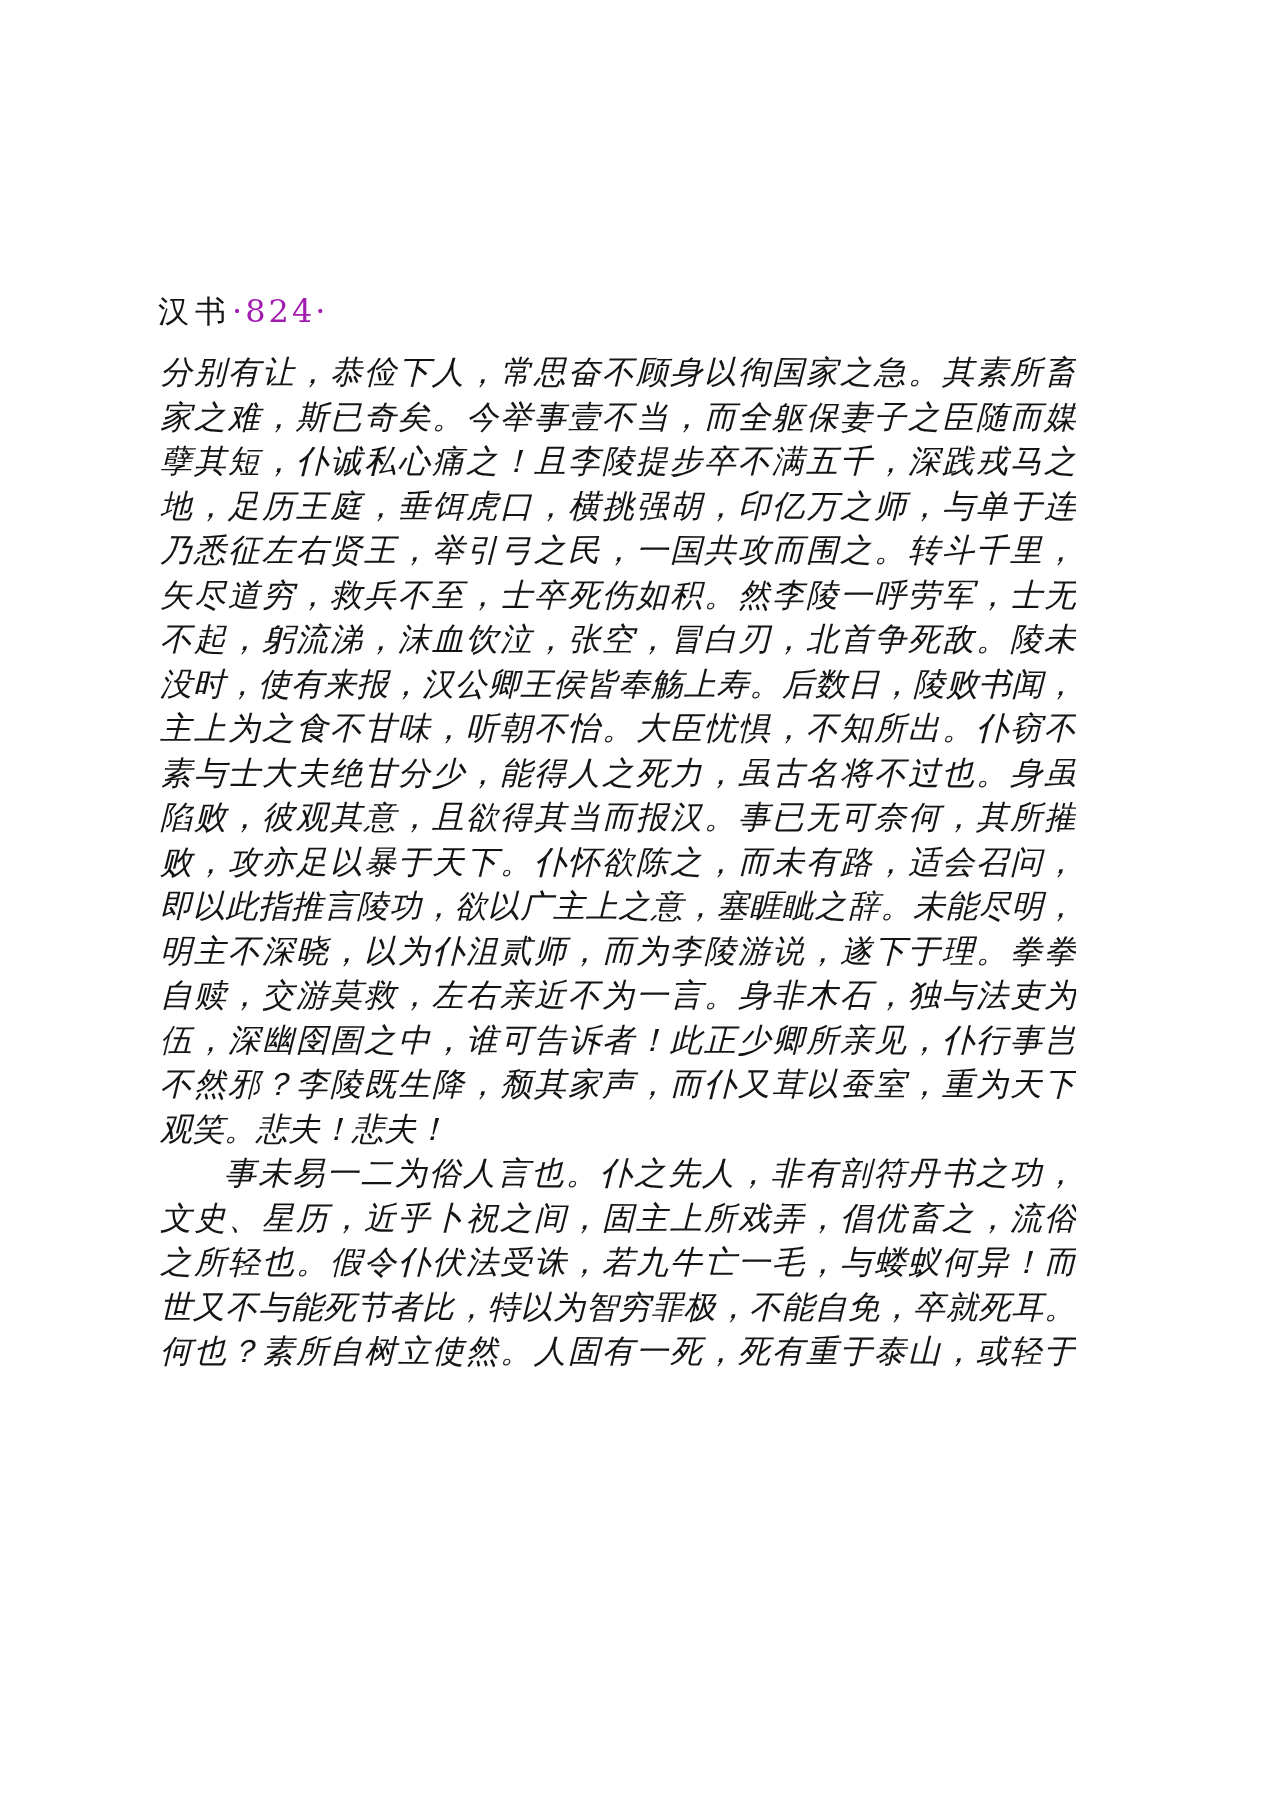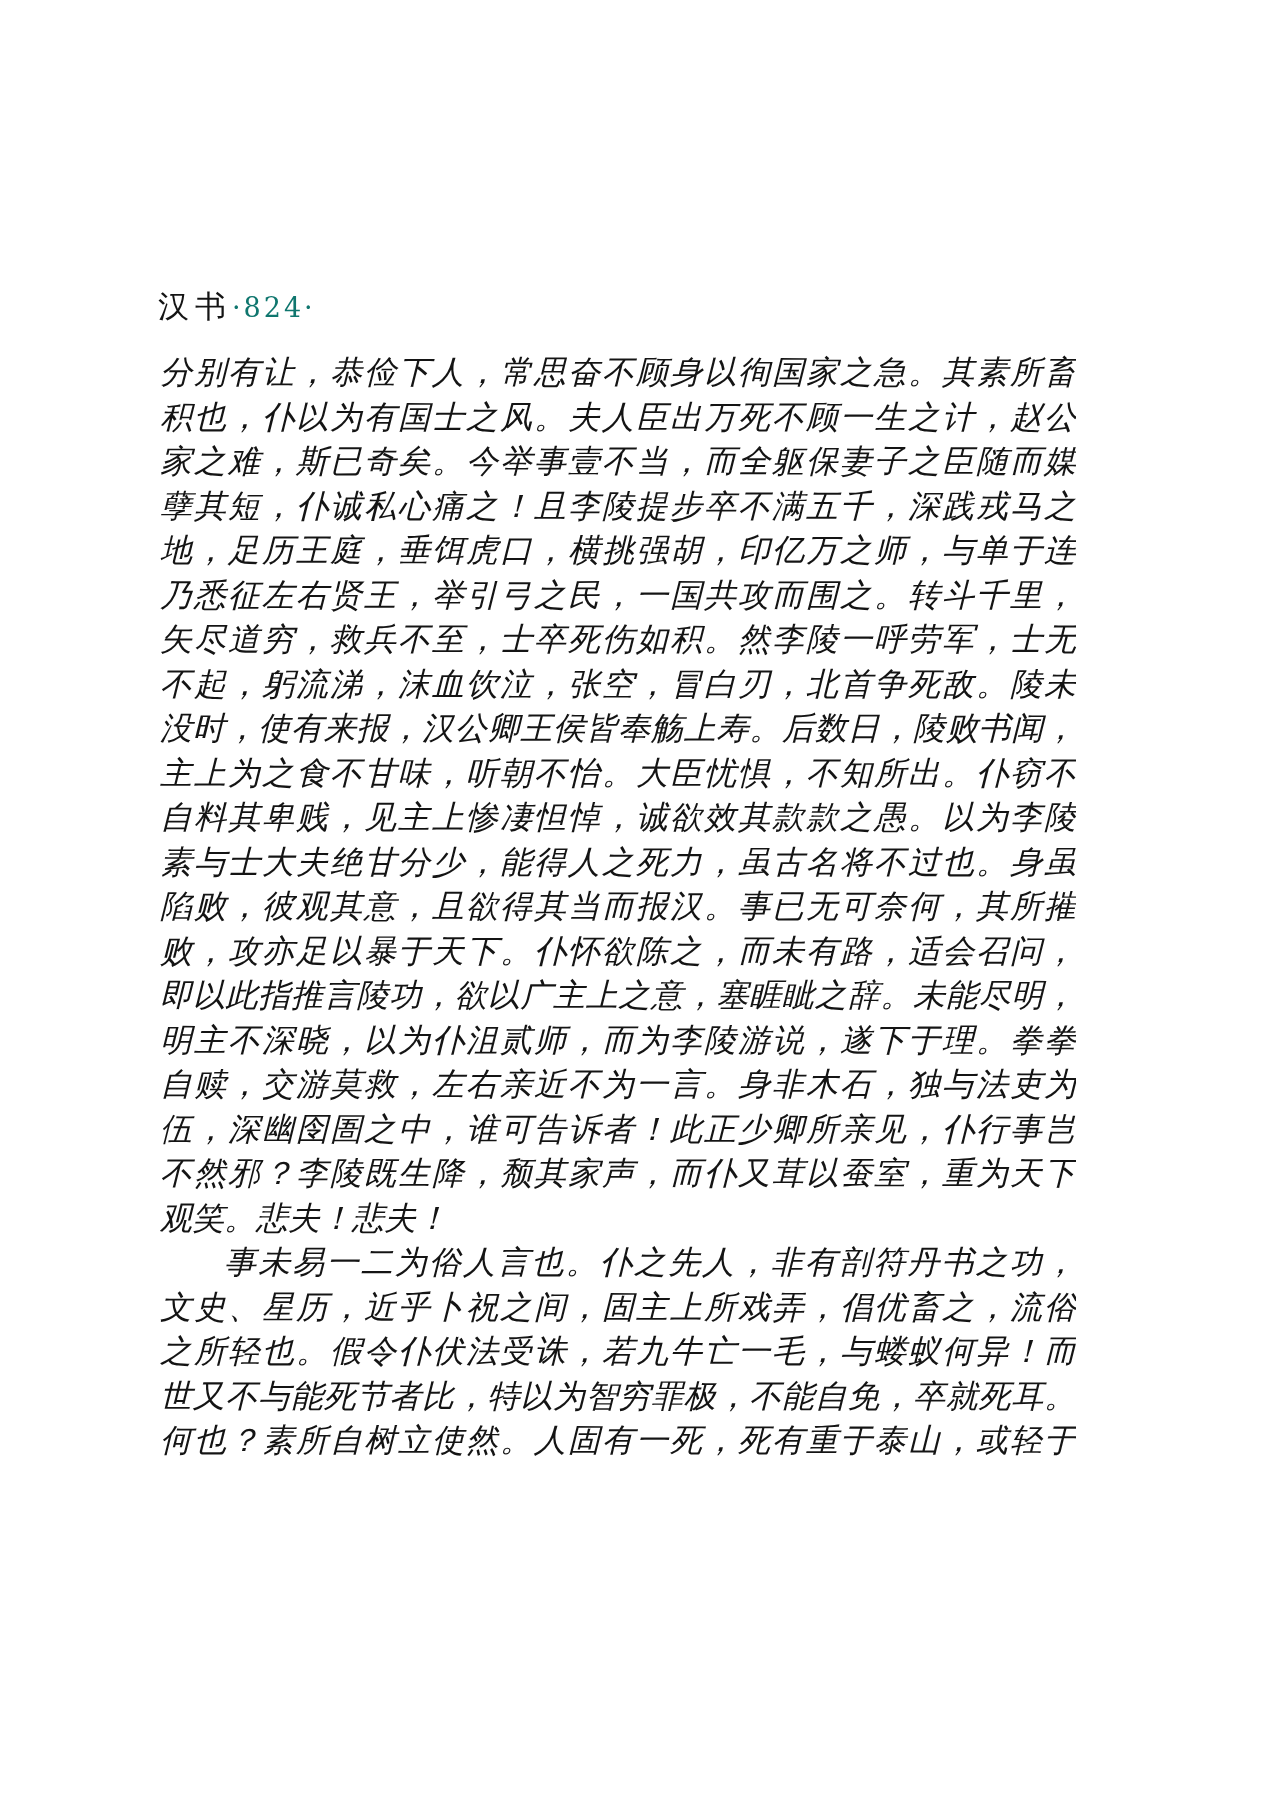--- a/index.html
+++ b/index.html
@@ -24,23 +24,23 @@
     display: flex;
     justify-content: flex-start;
     align-items: baseline;
   }
   .running-title {
     font-size: 31px;
     letter-spacing: 6px;
     color: #141414;
   }
   .page-number {
-    font-size: 27px;
+    font-size: 32px;
     letter-spacing: 3px;
-    color: #0f766e;
+    color: #a21caf;
     margin-top: 24px;
   }
   .body-text {
     position: absolute;
     top: 350px;
     left: 160px;
     width: 916px;
   }
   .line {
     height: 44.5px;
@@ -65,30 +65,28 @@
 </head>
 <body>
 
 <div class="page">
   <div class="header">
     <span class="running-title">汉书</span>
     <span class="page-number">·824·</span>
   </div>
   <div class="body-text" id="body-lines">
       <div class="line">分别有让，恭俭下人，常思奋不顾身以徇国家之急。其素所畜</div>
-      <div class="line">积也，仆以为有国士之风。夫人臣出万死不顾一生之计，赵公</div>
       <div class="line">家之难，斯已奇矣。今举事壹不当，而全躯保妻子之臣随而媒</div>
       <div class="line">孽其短，仆诚私心痛之！且李陵提步卒不满五千，深践戎马之</div>
       <div class="line">地，足历王庭，垂饵虎口，横挑强胡，印亿万之师，与单于连</div>
       <div class="line">乃悉征左右贤王，举引弓之民，一国共攻而围之。转斗千里，</div>
       <div class="line">矢尽道穷，救兵不至，士卒死伤如积。然李陵一呼劳军，士无</div>
       <div class="line">不起，躬流涕，沫血饮泣，张空，冒白刃，北首争死敌。陵未</div>
       <div class="line">没时，使有来报，汉公卿王侯皆奉觞上寿。后数日，陵败书闻，</div>
       <div class="line">主上为之食不甘味，听朝不怡。大臣忧惧，不知所出。仆窃不</div>
-      <div class="line">自料其卑贱，见主上惨凄怛悼，诚欲效其款款之愚。以为李陵</div>
       <div class="line">素与士大夫绝甘分少，能得人之死力，虽古名将不过也。身虽</div>
       <div class="line">陷败，彼观其意，且欲得其当而报汉。事已无可奈何，其所摧</div>
       <div class="line">败，攻亦足以暴于天下。仆怀欲陈之，而未有路，适会召问，</div>
       <div class="line">即以此指推言陵功，欲以广主上之意，塞睚眦之辞。未能尽明，</div>
       <div class="line">明主不深晓，以为仆沮贰师，而为李陵游说，遂下于理。拳拳</div>
       <div class="line">自赎，交游莫救，左右亲近不为一言。身非木石，独与法吏为</div>
       <div class="line">伍，深幽囹圄之中，谁可告诉者！此正少卿所亲见，仆行事岂</div>
       <div class="line">不然邪？李陵既生降，颓其家声，而仆又茸以蚕室，重为天下</div>
       <div class="line no-justify">观笑。悲夫！悲夫！</div>
       <div class="line indent">事未易一二为俗人言也。仆之先人，非有剖符丹书之功，</div>

